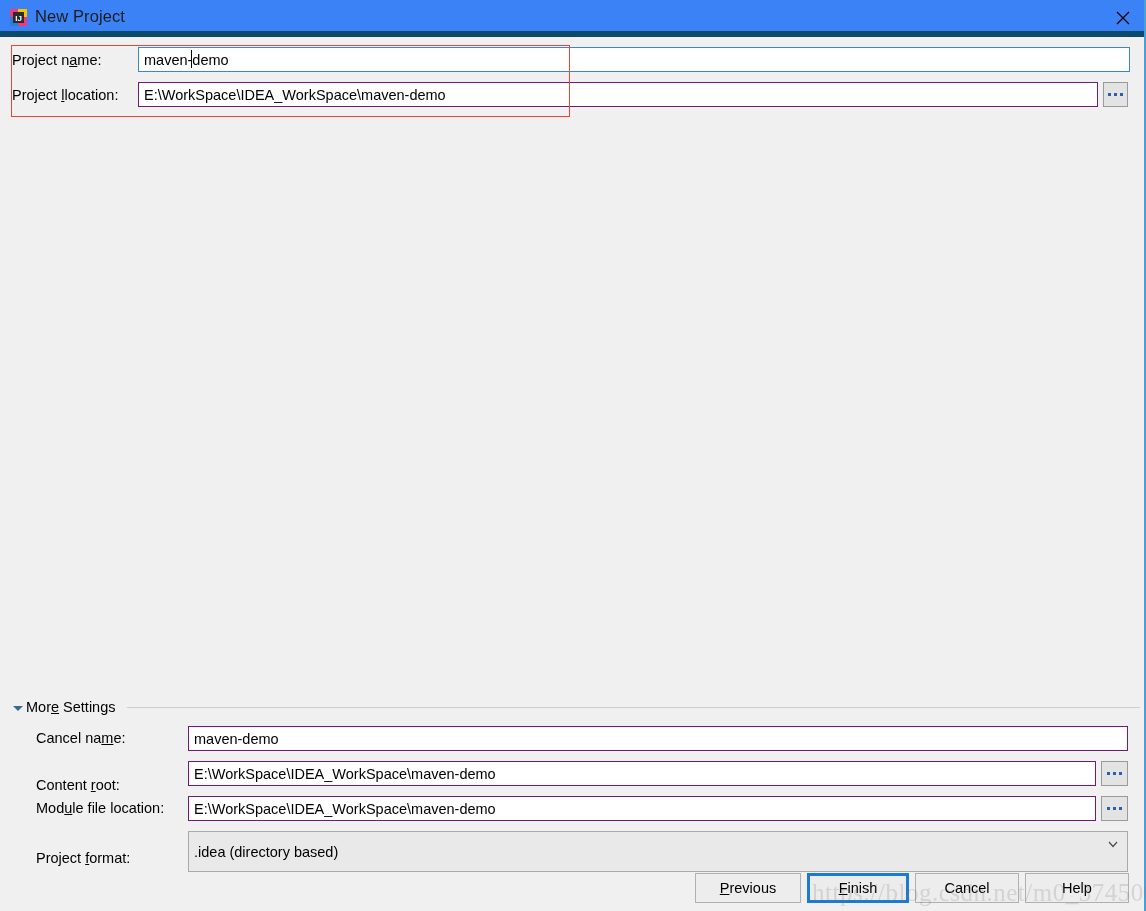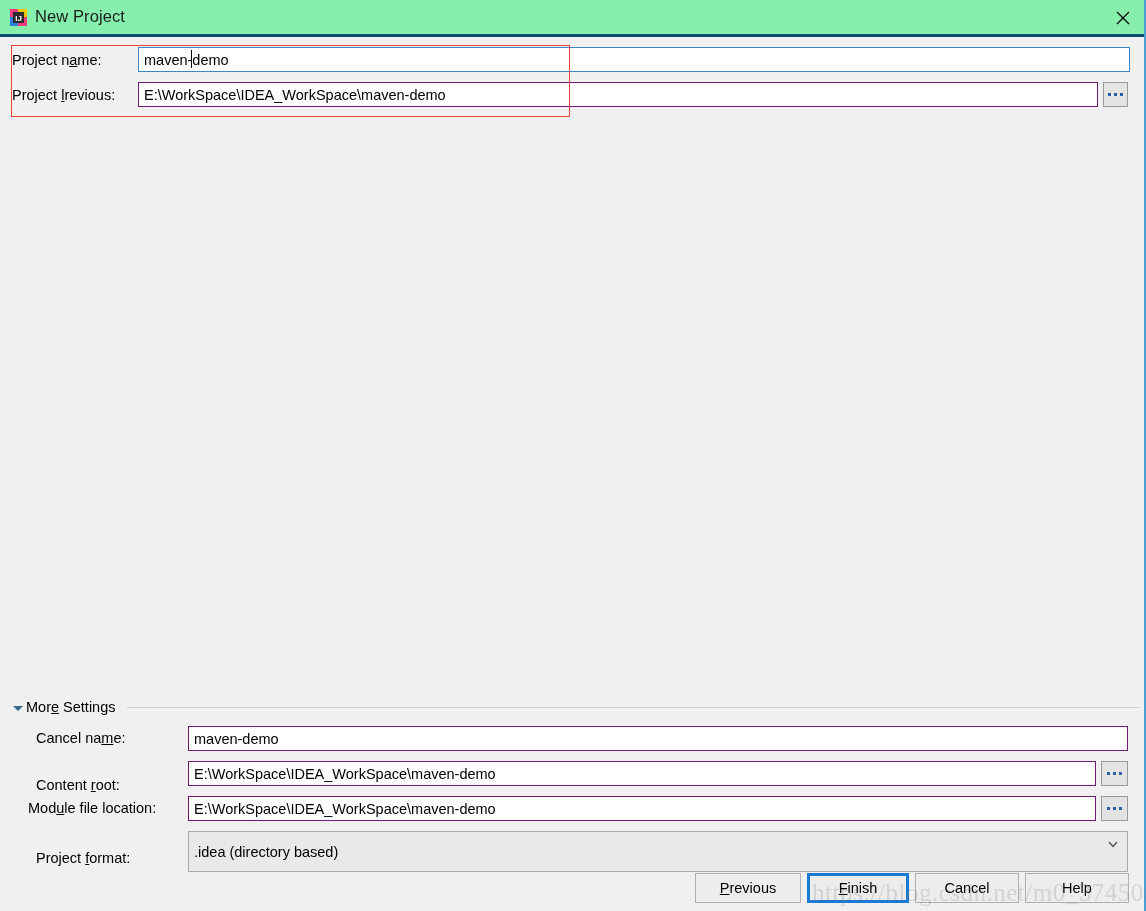--- a/index.html
+++ b/index.html
@@ -16,22 +16,22 @@
     overflow: hidden;
     position: relative;
   }
 
   
   #titlebar {
     position: absolute;
     left: 0; top: 0;
     width: 1146px;
     height: 37px;
-    background: #86efac;
-    border-bottom: 3px solid #0c4a6e;
+    background: #3b82f6;
+    border-bottom: 6px solid #0c4a6e;
     box-sizing: border-box;
   }
   #title-icon {
     position: absolute;
     left: 10px; top: 9px;
     width: 17px; height: 17px;
   }
   #title-text {
     position: absolute;
     left: 35px; top: 7px;
@@ -158,21 +158,21 @@
   }
   #ms-line {
     position: absolute;
     left: 127px; top: 10px;
     right: 6px; height: 1px;
     background: #cfcfcf;
   }
 
   #lbl-module-name  { left: 36px;  top: 33px; }
   #lbl-content-root { left: 36px;  top: 68px; margin-top: 12px; }
-  #lbl-module-file  { left: 28px;  top: 103px; }
+  #lbl-module-file  { left: 36px;  top: 103px; }
   #lbl-project-fmt  { left: 36px;  top: 153px; }
 
   #module-name-field { left: 188px; top: 29px;  width: 940px; height: 25px; }
   #content-root-field{ left: 188px; top: 64px;  width: 908px; height: 25px; }
   #module-file-field { left: 188px; top: 99px;  width: 908px; height: 25px; }
 
   #content-root-browse { left: 1101px; top: 64px; width: 27px; height: 25px; }
   #module-file-browse  { left: 1101px; top: 99px; width: 27px; height: 25px; }
 
   #project-format-select {
@@ -268,21 +268,21 @@
 <div id="right-edge-top"></div>
 <div id="right-edge"></div>
 
 <div id="topform">
 
   <label class="lbl" style="left:12px; top:15px;"><span>Project n</span><span class="uline">a</span><span>me:</span></label>
 
   <input id="project-name-field" class="field focused" type="text" value="maven-demo" style="">
   <div id="name-caret"></div>
 
-  <label class="lbl" style="left:12px; top:50px;"><span>Project </span><span class="uline">l</span><span>revious:</span></label>
+  <label class="lbl" style="left:12px; top:50px;"><span>Project </span><span class="uline">l</span><span>location:</span></label>
 
   <input id="project-location-field" class="field" type="text" value="E:\WorkSpace\IDEA_WorkSpace\maven-demo" style="">
 
   <div id="loc-browse" class="dots-btn">
     <i></i>
     <i></i>
     <i></i>
   </div>
 </div>
 

